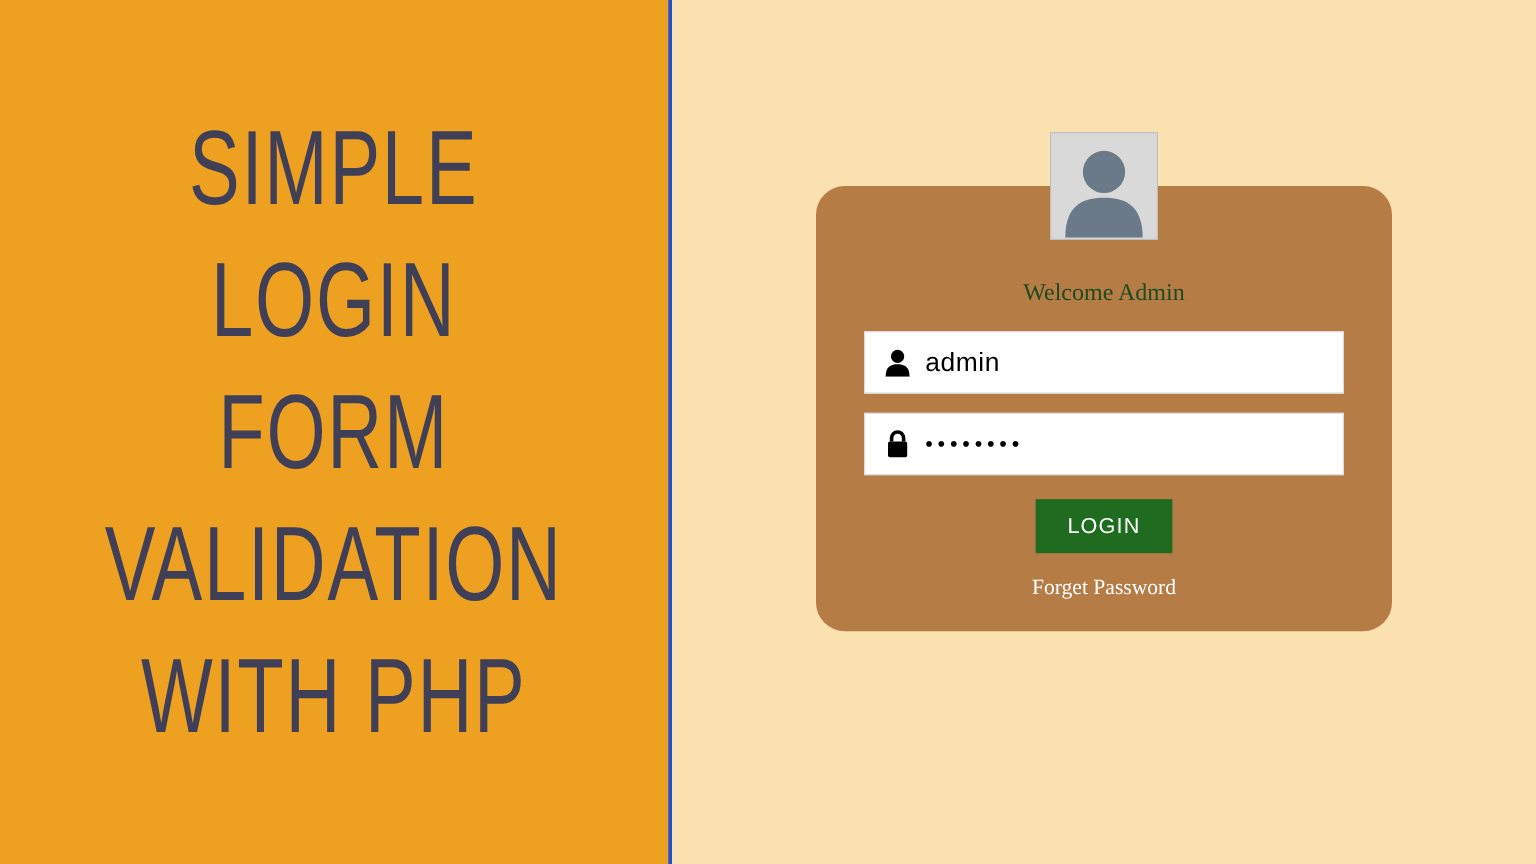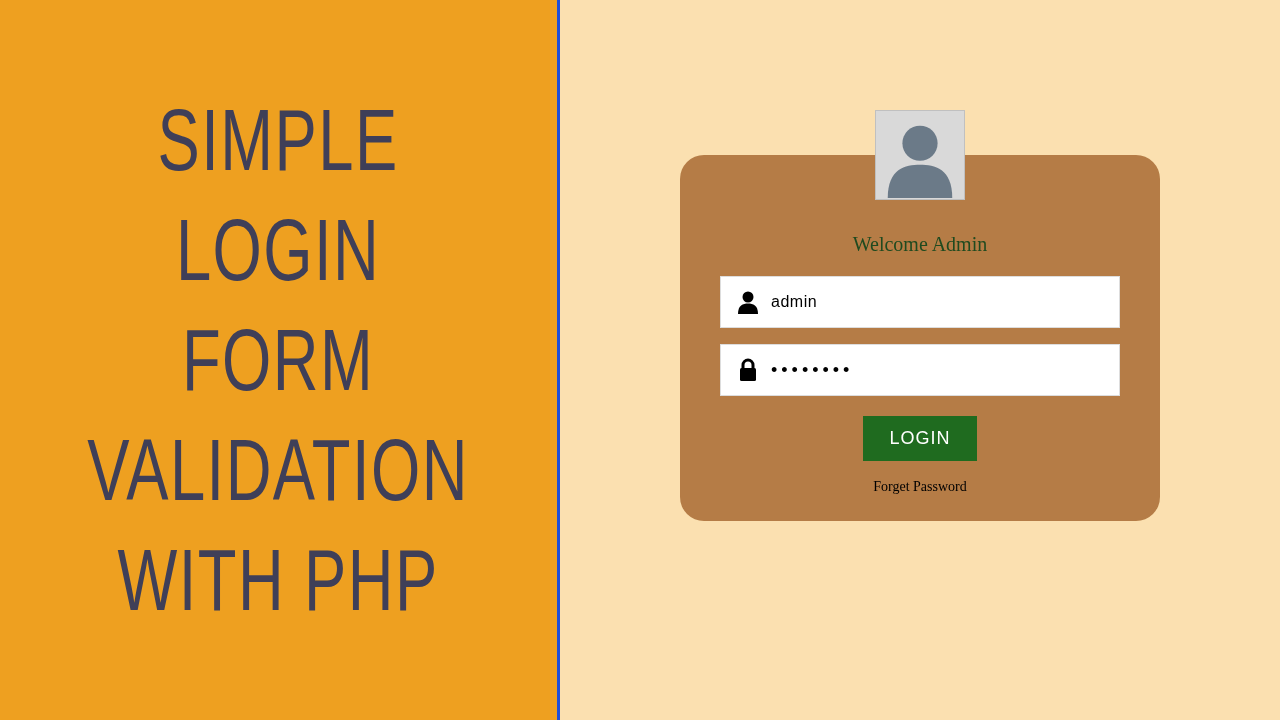--- a/index.html
+++ b/index.html
@@ -86,21 +86,21 @@
   .field .ficon {
     width: 30px;
     display:flex;
     justify-content:center;
     align-items:center;
   }
   .field input {
     flex:1;
     border:none;
     outline:none;
-    font-size: 16px;
+    font-size: 22px;
     height:100%;
     padding-left:8px;
     background:transparent;
     letter-spacing: 0.5px;
   }
   .field input[type="password"] {
     letter-spacing: 4px;
     font-size: 18px;
   }
   .login-btn {
@@ -108,22 +108,22 @@
     color:#fff;
     border:none;
     padding: 12px 26px;
     font-size:18px;
     letter-spacing:1px;
     cursor:pointer;
     margin-top: 4px;
     margin-bottom: 18px;
   }
   .forget {
-    color:#000000;
-    font-size:14px;
+    color:#ffffff;
+    font-size:18px;
     cursor:pointer;
     font-family: Georgia, serif;
   }
 </style>
 </head>
 <body>
 
 <div class="left-panel">
   <div class="title-stack">
     <div>SIMPLE</div>

